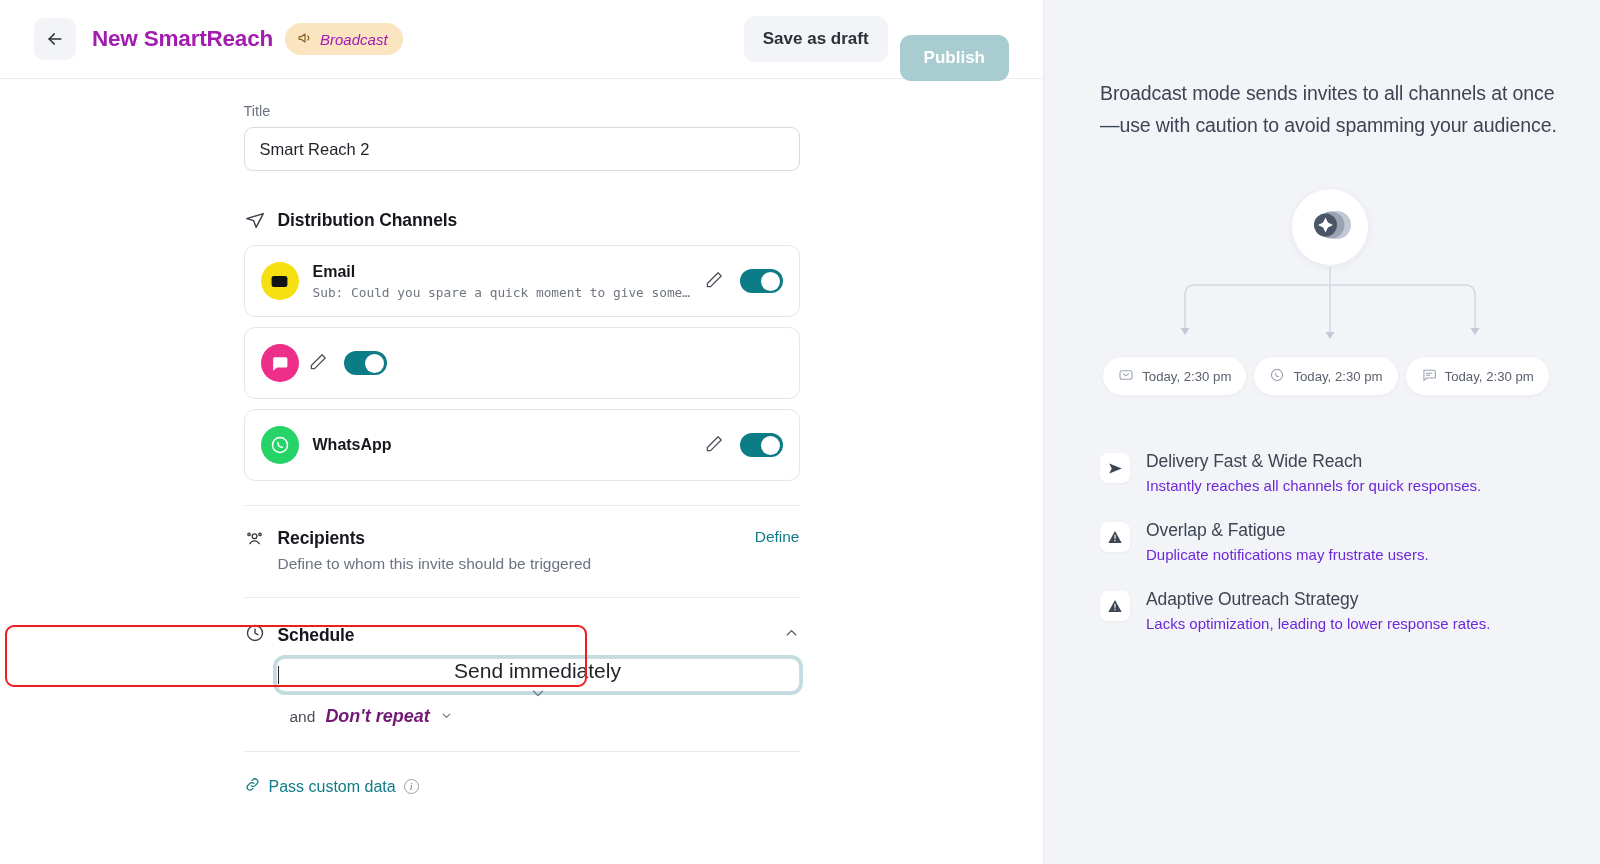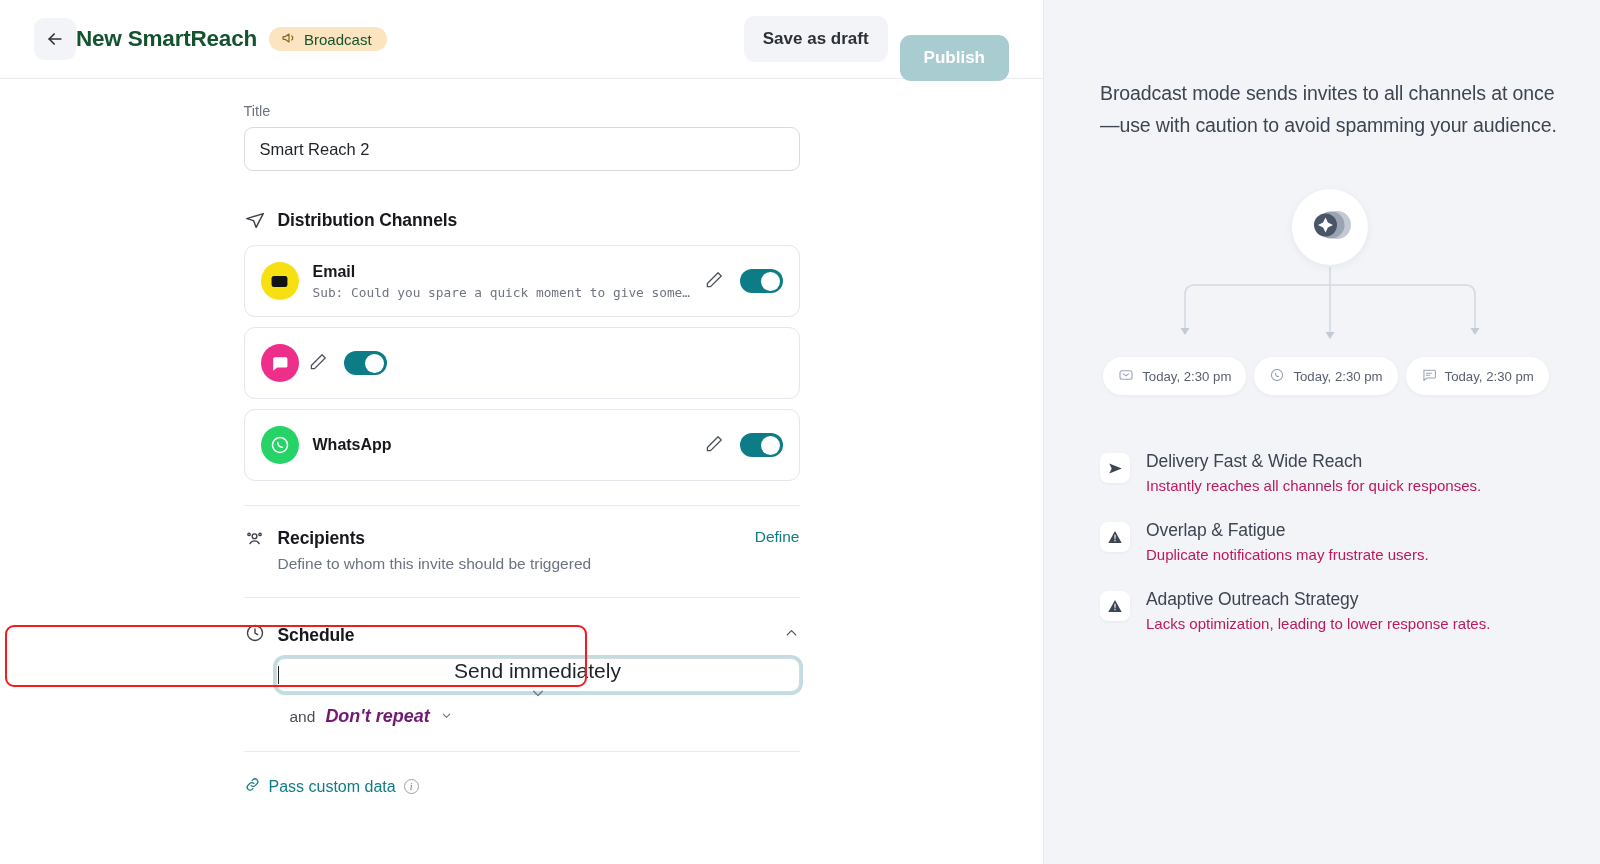--- a/index.html
+++ b/index.html
@@ -28,30 +28,30 @@
     background: #fff;
   }
   .back-btn {
     width: 42px; height: 42px; border-radius: 10px;
     background: #f3f4f7; border: none;
     display: flex; align-items: center; justify-content: center;
     cursor: pointer; flex: 0 0 auto;
   }
   .back-btn svg { display:block; }
   .page-title {
-    font-size: 22.5px; font-weight: 700; color: #14532d;
-    letter-spacing: -0.2px; white-space: nowrap;
+    font-size: 22.5px; font-weight: 700; color: #a21caf;
+    margin-left: 16px; letter-spacing: -0.2px; white-space: nowrap;
   }
   .badge {
     margin-left: 12px;
-    background: #fbe5c0; color: #14532d;
+    background: #fbe5c0; color: #a21caf;
     border-radius: 999px;
-    height: 24px; padding: 0 15px 0 12px;
+    height: 32px; padding: 0 15px 0 12px;
     display: inline-flex; align-items: center; gap: 7px;
-    font-size: 15px; font-weight: 500; white-space: nowrap;
+    font-size: 15px; font-weight: 500; white-space: nowrap; font-style: italic;
   }
   .topbar-spacer { flex: 1 1 auto; }
   .btn-draft {
     height: 46px; padding: 0 19px; border: none; border-radius: 11px;
     background: #f3f4f7; color: #2c3038;
     font-size: 17px; font-weight: 600; cursor: pointer;
     font-family: inherit; white-space: nowrap;
   }
   .btn-publish {
     height: 46px; padding: 0 24px; border: none; border-radius: 11px;
@@ -201,21 +201,21 @@
 
   .benefits { margin-top: 40px; }
   .benefit { display: flex; gap: 16px; margin-bottom: 26px; }
   .b-icon {
     width: 30px; height: 30px; border-radius: 8px; background: #fff;
     display: flex; align-items: center; justify-content: center; flex: 0 0 auto;
     box-shadow: 0 1px 3px rgba(30,40,60,0.05); margin-top: 2px;
   }
   .b-title { font-size: 17.5px; color: #3d4452; letter-spacing: -0.1px; }
   .b-desc { font-size: 15px; color: #5c6personally; }
-  .b-desc { font-size: 15px; color: #be185d; margin-top: 5px; }
+  .b-desc { font-size: 15px; color: #6d28d9; margin-top: 5px; }
 </style>
 </head>
 <body>
 
 <div class="app">
 
   <div class="left">
 
     <div class="topbar">
       <button class="back-btn">

